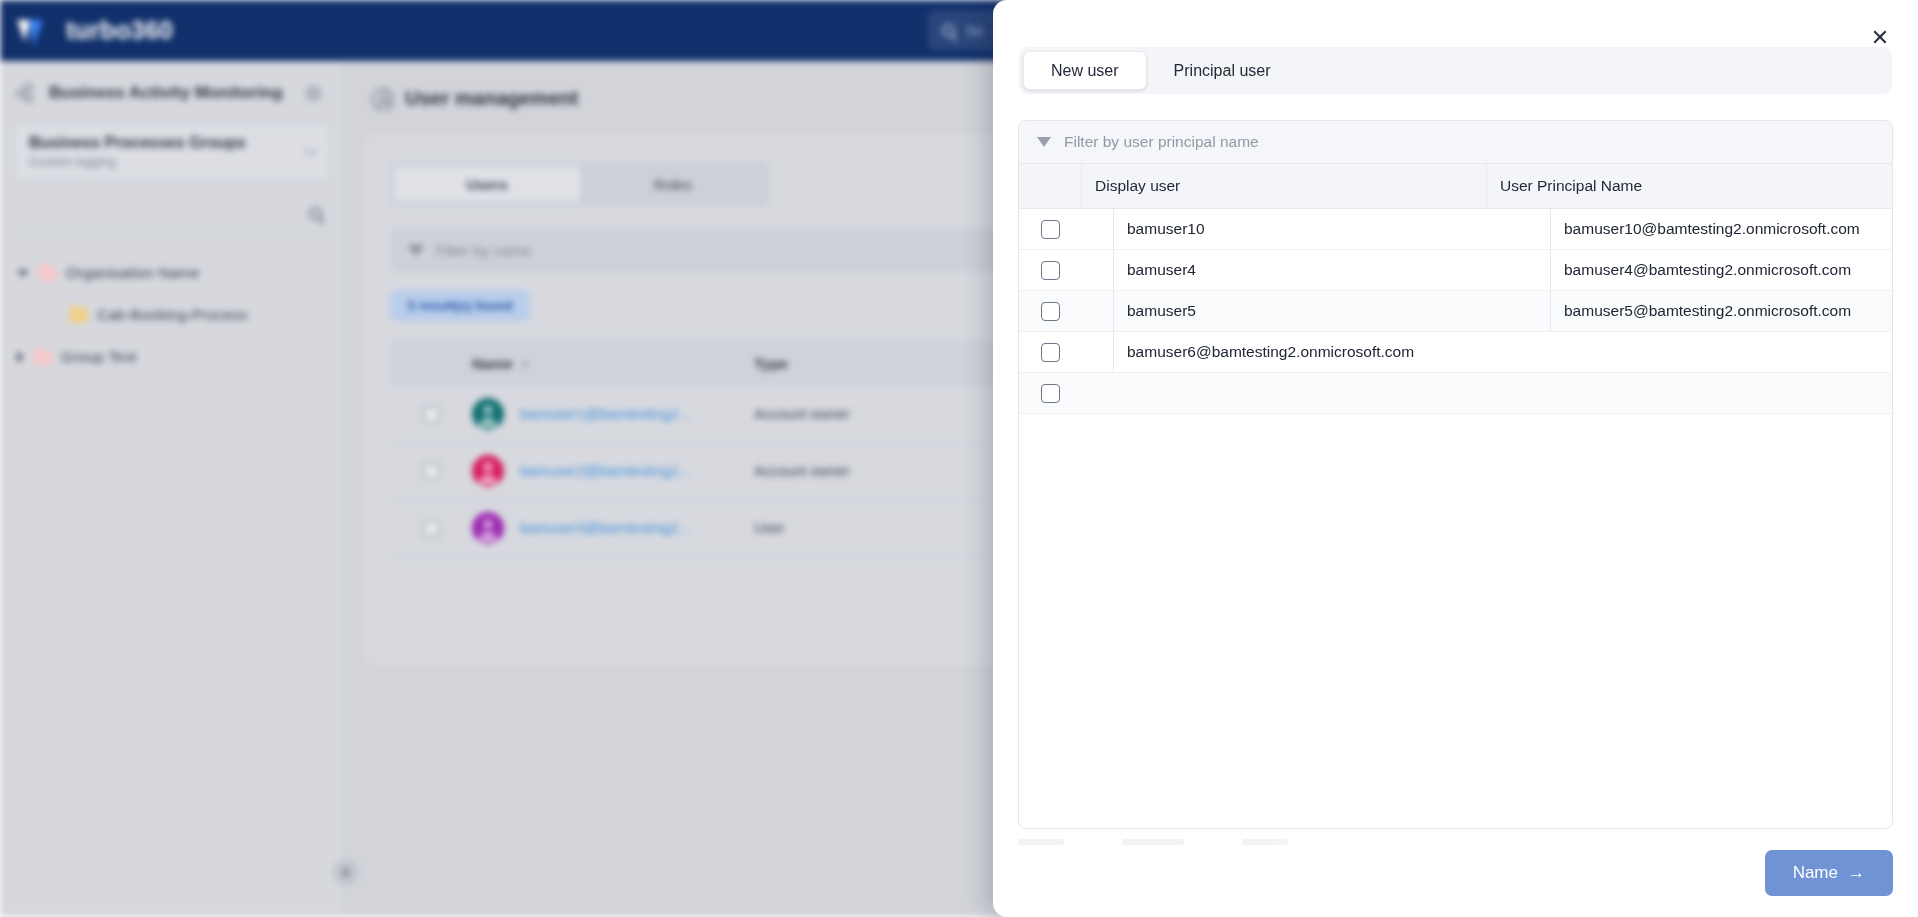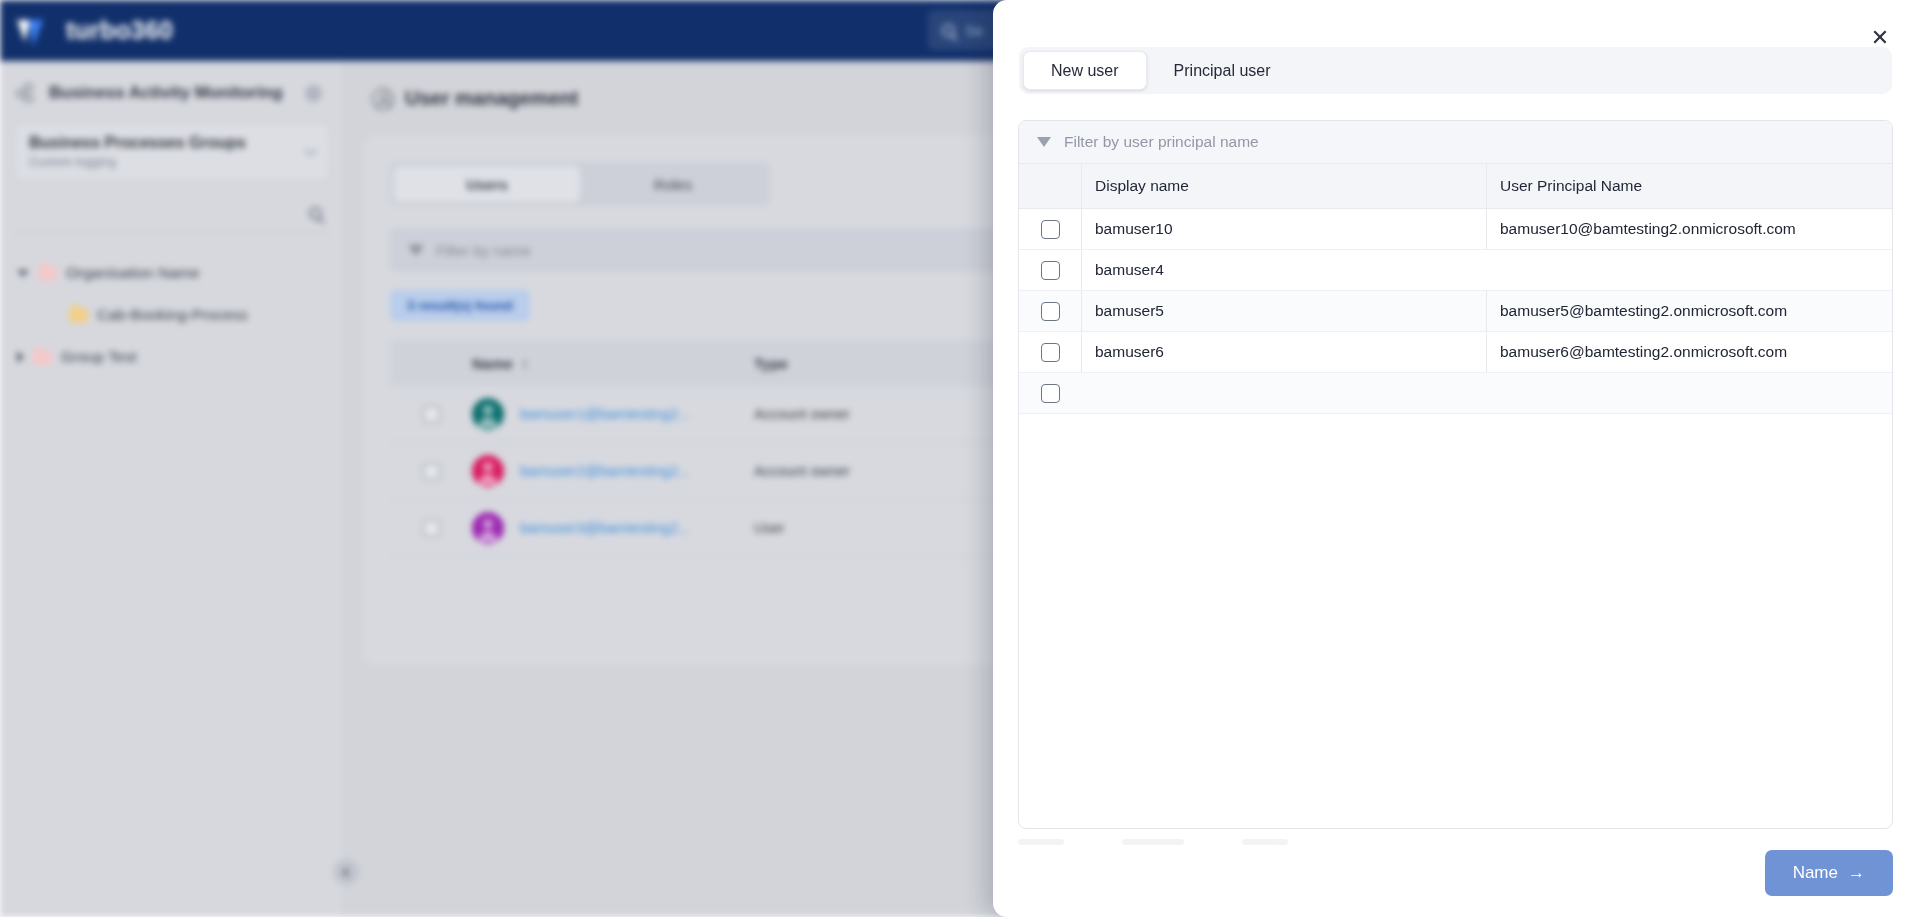--- a/index.html
+++ b/index.html
@@ -311,21 +311,21 @@
     font-size: 15.5px; color: #1f2534; font-weight: normal;
     display: flex; align-items: center; height: 100%;
   }
   .col-cb { width: 62px; flex: none; }
   .col-dn { width: 405px; flex: none; padding-left: 13px; border-left: 1px solid #e7e9ee; }
   .col-up { flex: 1; padding-left: 13px; border-left: 1px solid #e7e9ee; }
   .m-rows { flex: 1; overflow: hidden; }
   .m-tr {
     display: flex; align-items: center; height: 41px;
     border-bottom: 1px solid #eef0f3;
-    font-size: 15.5px; color: #202634;
+    font-size: 15.5px; color: #202634; gap: 32px;
   }
   .m-tr.alt { background: #fafbfc; }
   .m-tr .cell { display: flex; align-items: center; height: 100%; }
   .m-cb {
     width: 19px; height: 19px; border: 1.4px solid #6f7585;
     border-radius: 4px; background: #fff; margin-left: 22px; cursor: pointer;
   }
   .m-foot {
     height: 88px; flex: none;
     display: flex; align-items: center; justify-content: flex-end;
@@ -482,50 +482,50 @@
 
   <div class="m-body">
 
     <div class="m-filter">
       <span class="fn"></span>
       <span class="fp">Filter by user principal name</span>
     </div>
 
     <div class="m-thead">
       <div class="th col-cb"></div>
-      <div class="th col-dn">Display name</div>
+      <div class="th col-dn">Display user</div>
       <div class="th col-up">User Principal Name</div>
     </div>
 
     <div class="m-rows">
       <div class="m-tr">
         <div class="cell col-cb">
             <span class="m-cb"></span>
           </div>
         <div class="cell col-dn">bamuser10</div>
         <div class="cell col-up">bamuser10@bamtesting2.onmicrosoft.com</div>
       </div>
       <div class="m-tr">
         <div class="cell col-cb">
             <span class="m-cb"></span>
           </div>
         <div class="cell col-dn">bamuser4</div>
+        <div class="cell col-up">bamuser4@bamtesting2.onmicrosoft.com</div>
       </div>
       <div class="m-tr alt">
         <div class="cell col-cb">
             <span class="m-cb"></span>
           </div>
         <div class="cell col-dn">bamuser5</div>
         <div class="cell col-up">bamuser5@bamtesting2.onmicrosoft.com</div>
       </div>
       <div class="m-tr">
         <div class="cell col-cb">
             <span class="m-cb"></span>
           </div>
-        <div class="cell col-dn">bamuser6</div>
         <div class="cell col-up">bamuser6@bamtesting2.onmicrosoft.com</div>
       </div>
       <div class="m-tr alt">
         <div class="cell col-cb">
             <span class="m-cb"></span>
           </div>
       </div>
     </div>
   </div>
 

